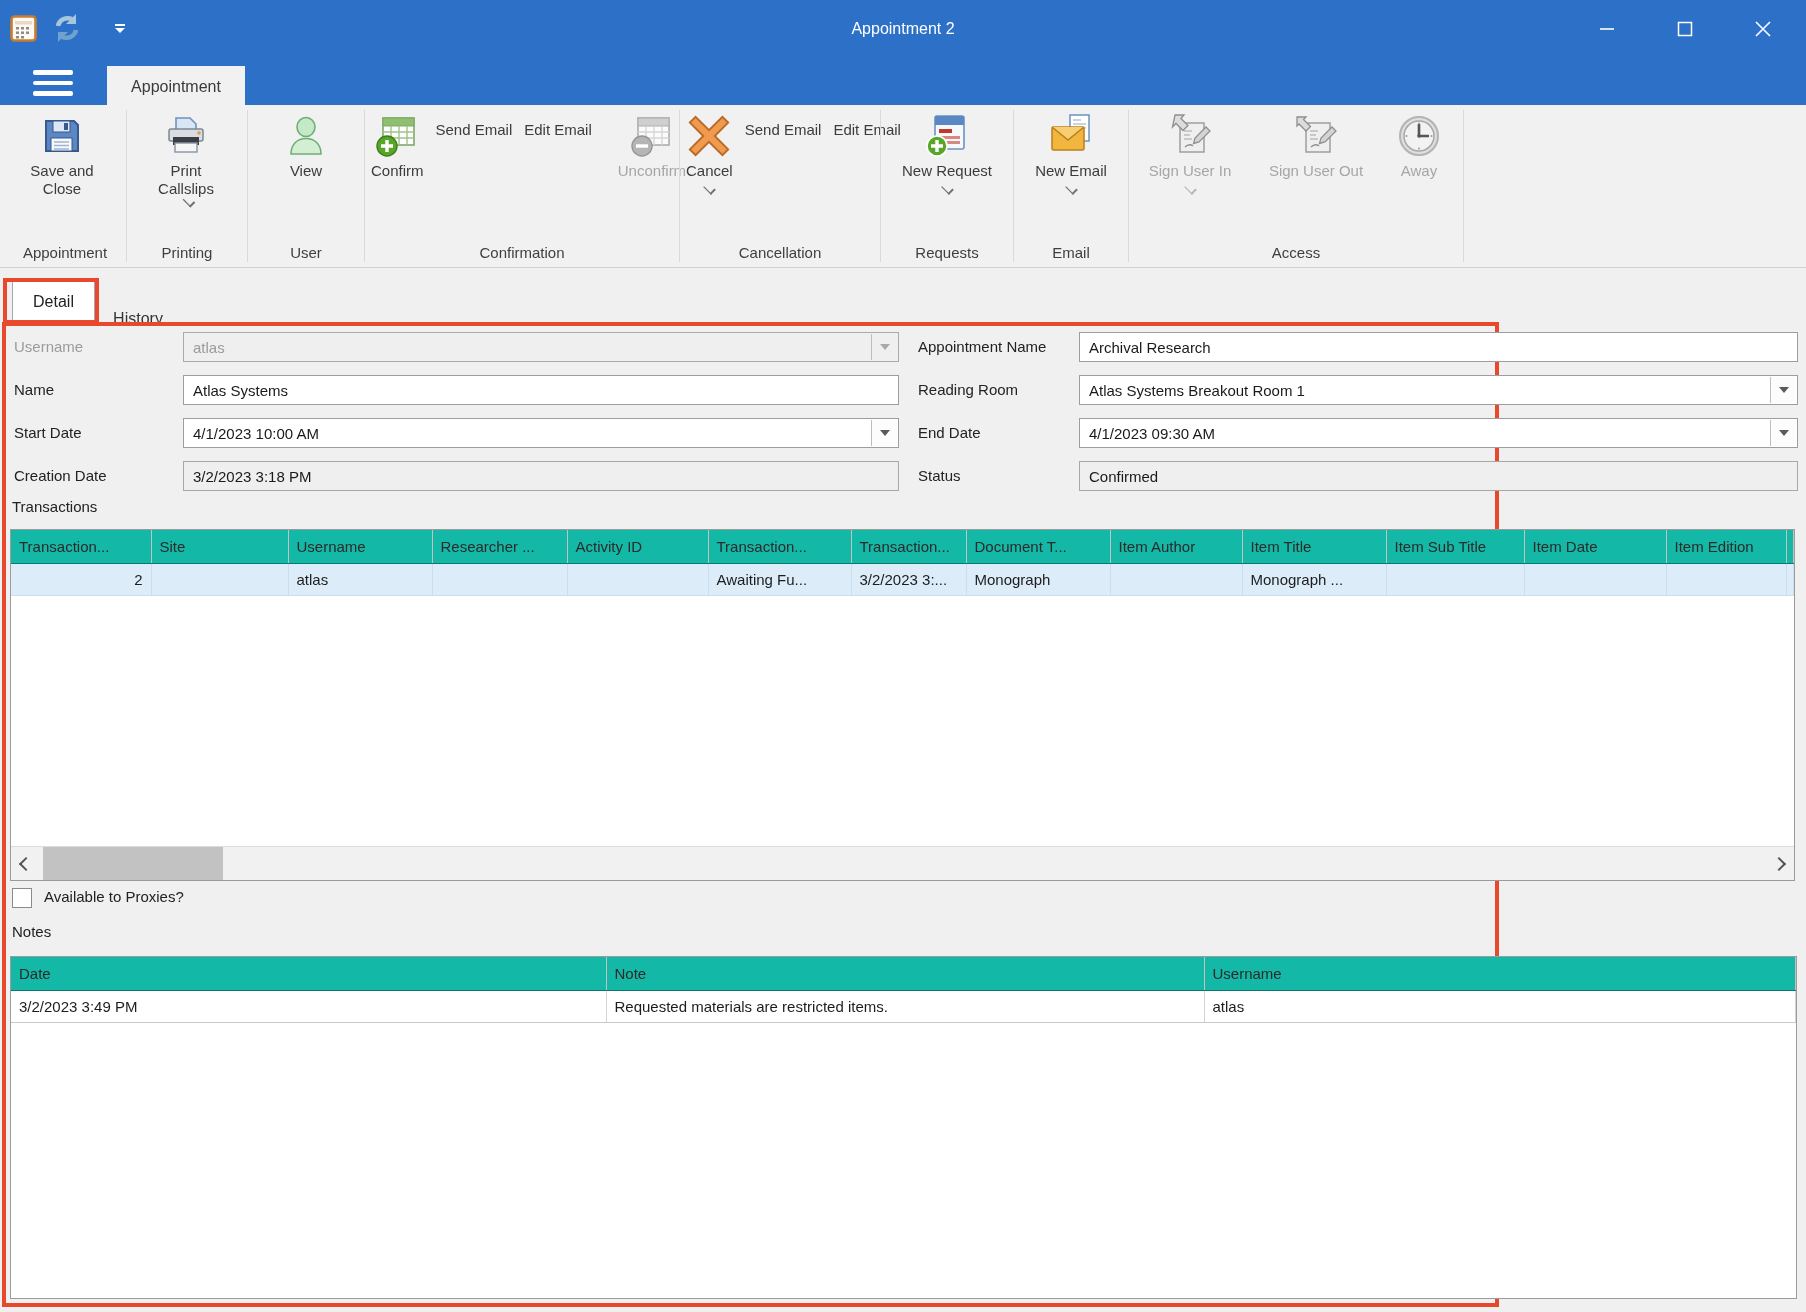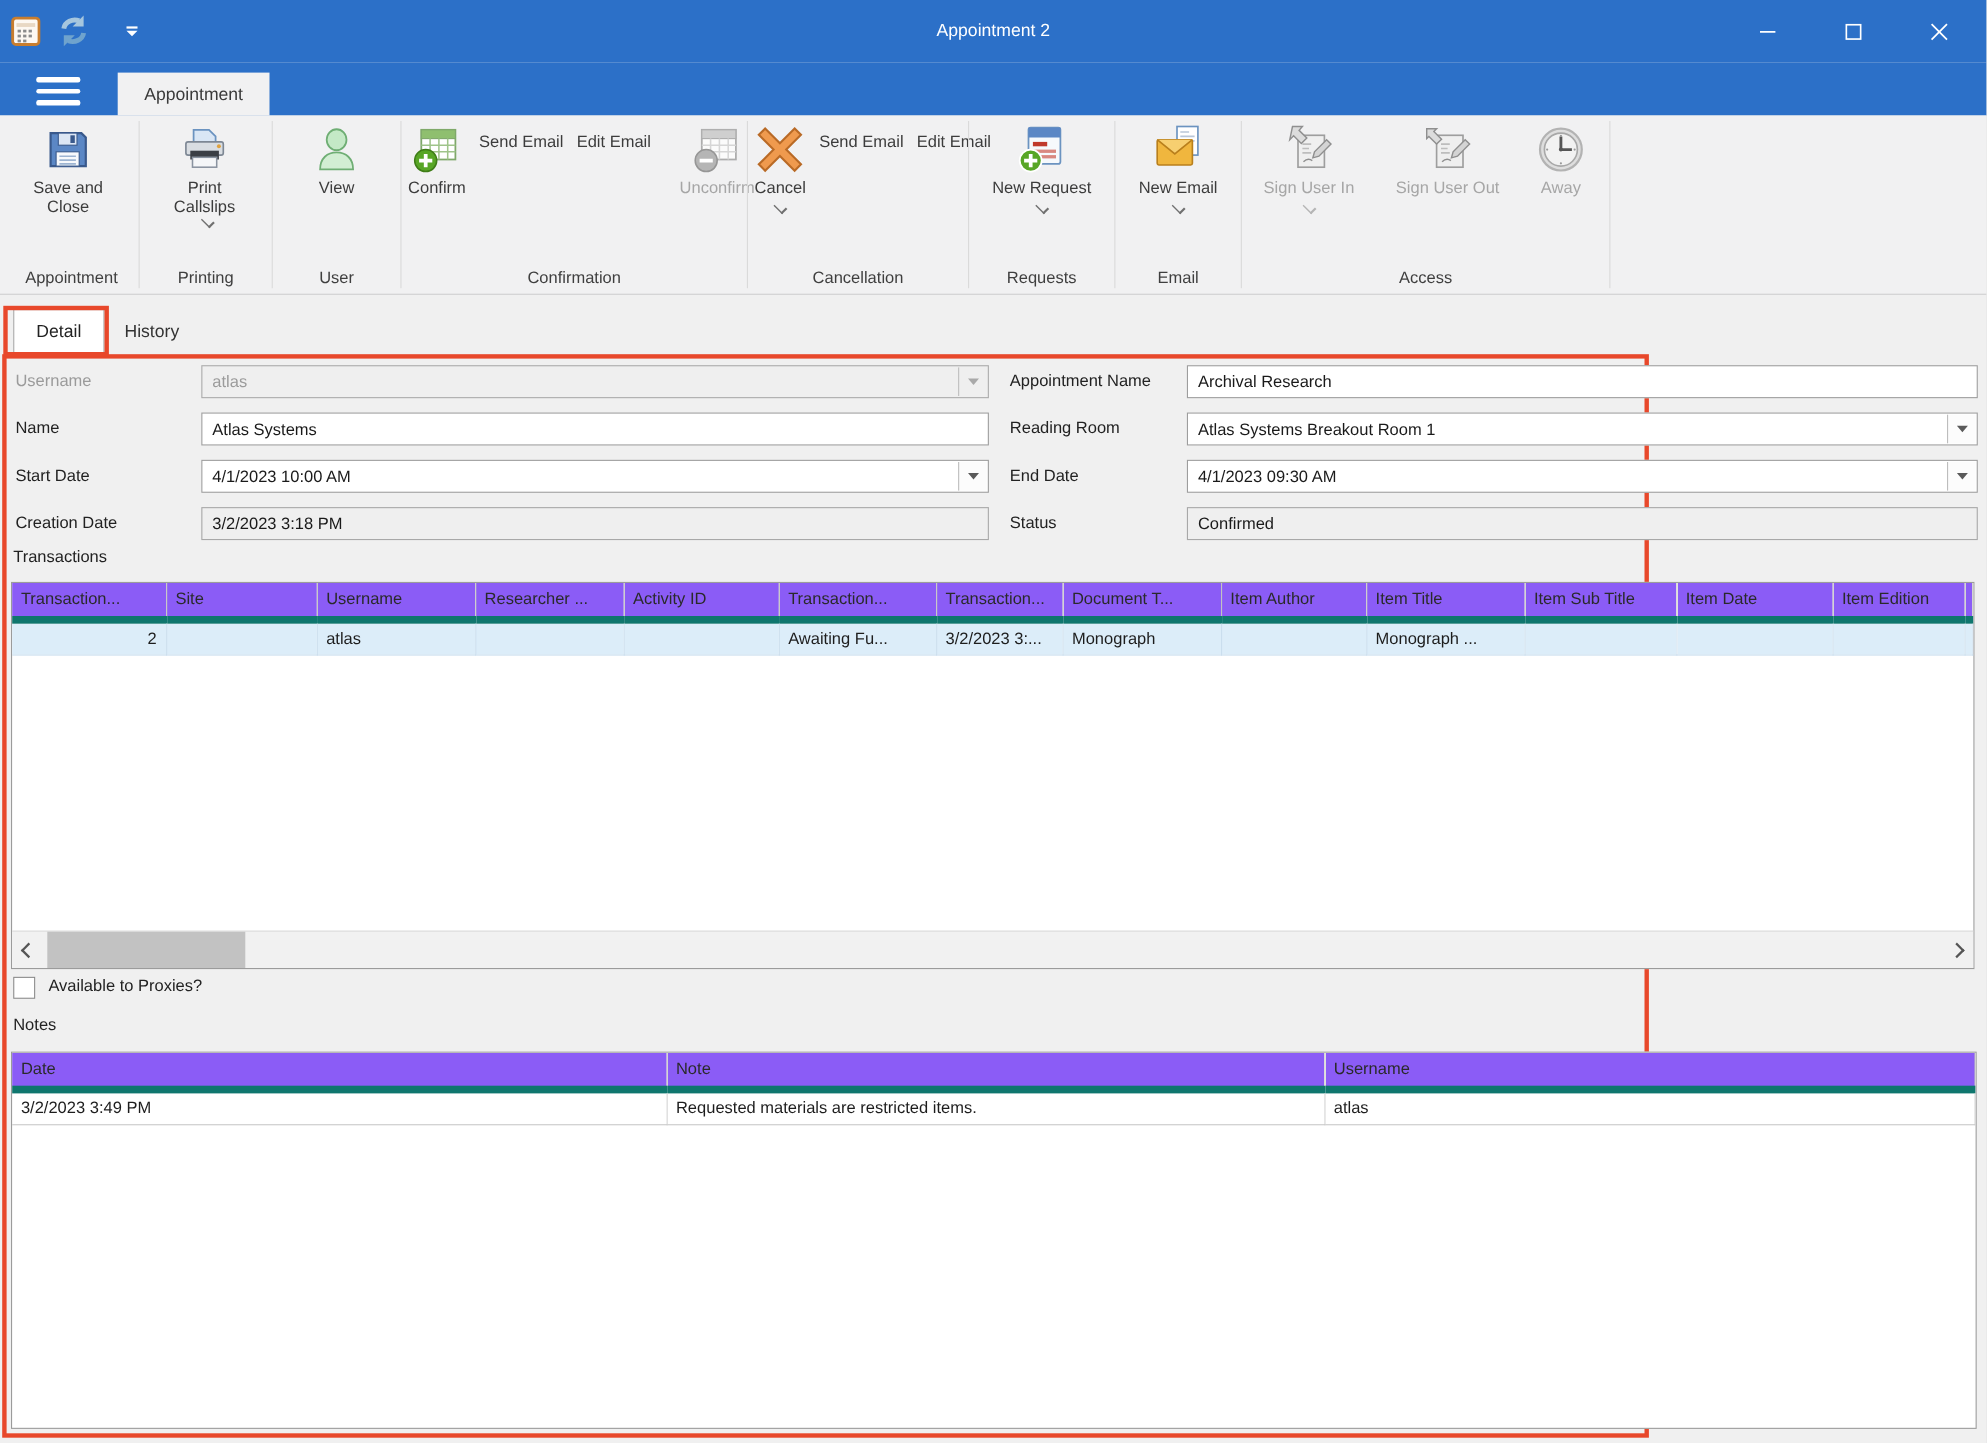--- a/index.html
+++ b/index.html
@@ -36,42 +36,42 @@
   .chev{width:9px;height:9px;border-right:2px solid #707070;border-bottom:2px solid #707070;transform:rotate(45deg) scale(1,.62);display:inline-block;}
   .chev.blk{display:block;margin:3px auto 0;}
   .chev.inl{margin-left:6px;transform:rotate(45deg) scale(1,.62) translate(-2px,-2px);}
   .linkstack{display:flex;flex-direction:row;justify-content:space-between;height:74px;margin:9px 8px 0 2px;}
   .linkbtn{font-size:15px;color:#3c3c3c;white-space:nowrap;padding:2px 6px;}
   .disabled .biglbl,.disabled.linkbtn,.disabled{color:#a6a6a6;}
   .disabled .chev{border-color:#b5b5b5;}
 
   
   .tab-detail{position:absolute;left:12px;top:281px;width:83px;height:42px;background:#ffffff;border:1px solid #a8a8a8;border-bottom:none;box-sizing:border-box;text-align:center;line-height:40px;font-size:16px;color:#222;}
-  .tab-history{position:absolute;left:99px;top:280px;width:78px;height:41px;text-align:center;line-height:44px;font-size:16px;color:#333;}
+  .tab-history{position:absolute;left:99px;top:297px;width:78px;height:41px;text-align:center;line-height:44px;font-size:16px;color:#333;}
   .anno-tab{position:absolute;left:3px;top:278px;width:96px;height:46px;border:4px solid #e8482b;box-sizing:border-box;pointer-events:none;z-index:5;}
 
   
   .panel{position:absolute;left:2px;top:322px;width:1497px;height:985px;box-sizing:border-box;border:4px solid #e8482b;background:#f0f0f0;}
   .panel-inner{position:relative;width:100%;height:100%;}
   .flabel{position:absolute;height:30px;line-height:30px;font-size:15px;color:#222;white-space:nowrap;}
   .flabel.dis{color:#9b9b9b;}
   .ffield{position:absolute;height:30px;box-sizing:border-box;border:1px solid #9d9d9d;background:#fff;font-size:15px;color:#1a1a1a;display:flex;align-items:center;padding:0 32px 0 9px;white-space:nowrap;overflow:hidden;}
   .ffield.noarrow{padding-right:9px;}
   .ffield.rdonly{background:#efefef;border-color:#a8a8a8;}
   .ffield.dis{background:#efefef;color:#9b9b9b;border-color:#ababab;}
   .combo-arrow{position:absolute;right:1px;top:1px;bottom:1px;width:25px;border-left:1px solid #bdbdbd;background:#fcfcfc;display:flex;align-items:center;justify-content:center;}
   .combo-arrow .tri{width:0;height:0;border-left:5px solid transparent;border-right:5px solid transparent;border-top:6px solid #5a5a5a;}
   .dis .combo-arrow{background:#efefef;}
   .dis .combo-arrow .tri{border-top-color:#a9a9a9;}
   .seclabel{position:absolute;font-size:15px;color:#222;}
 
   
   .gridwrap{position:absolute;background:#fff;border:1px solid #9b9b9b;box-sizing:border-box;overflow:hidden;}
   table.grid{border-collapse:collapse;table-layout:fixed;width:100%;font-size:15px;}
-  table.grid th{height:33px;background:#8b5cf6;font-weight:normal;text-align:left;color:#2a2a2a;padding:0 8px;border-right:1px solid #c2c2c2;border-bottom:7px solid #0f766e;white-space:nowrap;overflow:hidden;box-sizing:border-box;}
+  table.grid th{height:33px;background:#14b8a6;font-weight:normal;text-align:left;color:#2a2a2a;padding:0 8px;border-right:1px solid #c2c2c2;border-bottom:1px solid #0f766e;white-space:nowrap;overflow:hidden;box-sizing:border-box;}
   table.grid td{height:32px;padding:0 8px;color:#1d1d1d;white-space:nowrap;overflow:hidden;box-sizing:border-box;}
   #transactions-table tbody tr{background:#dcedf9;}
   #transactions-table tbody td{border-right:1px solid #cadeee;border-bottom:1px solid #cadeee;}
   #transactions-table td:first-child{text-align:right;}
   #notes-table tbody td{border-right:1px solid #d4d4d4;border-bottom:1px solid #c9c9c9;}
 
   
   .hscroll{position:absolute;left:0;right:0;bottom:0;height:33px;background:#f1f1f1;border-top:1px solid #dcdcdc;}
   .sbbtn{position:absolute;top:0;width:30px;height:33px;display:flex;align-items:center;justify-content:center;}
   .sbbtn.left{left:0;}

